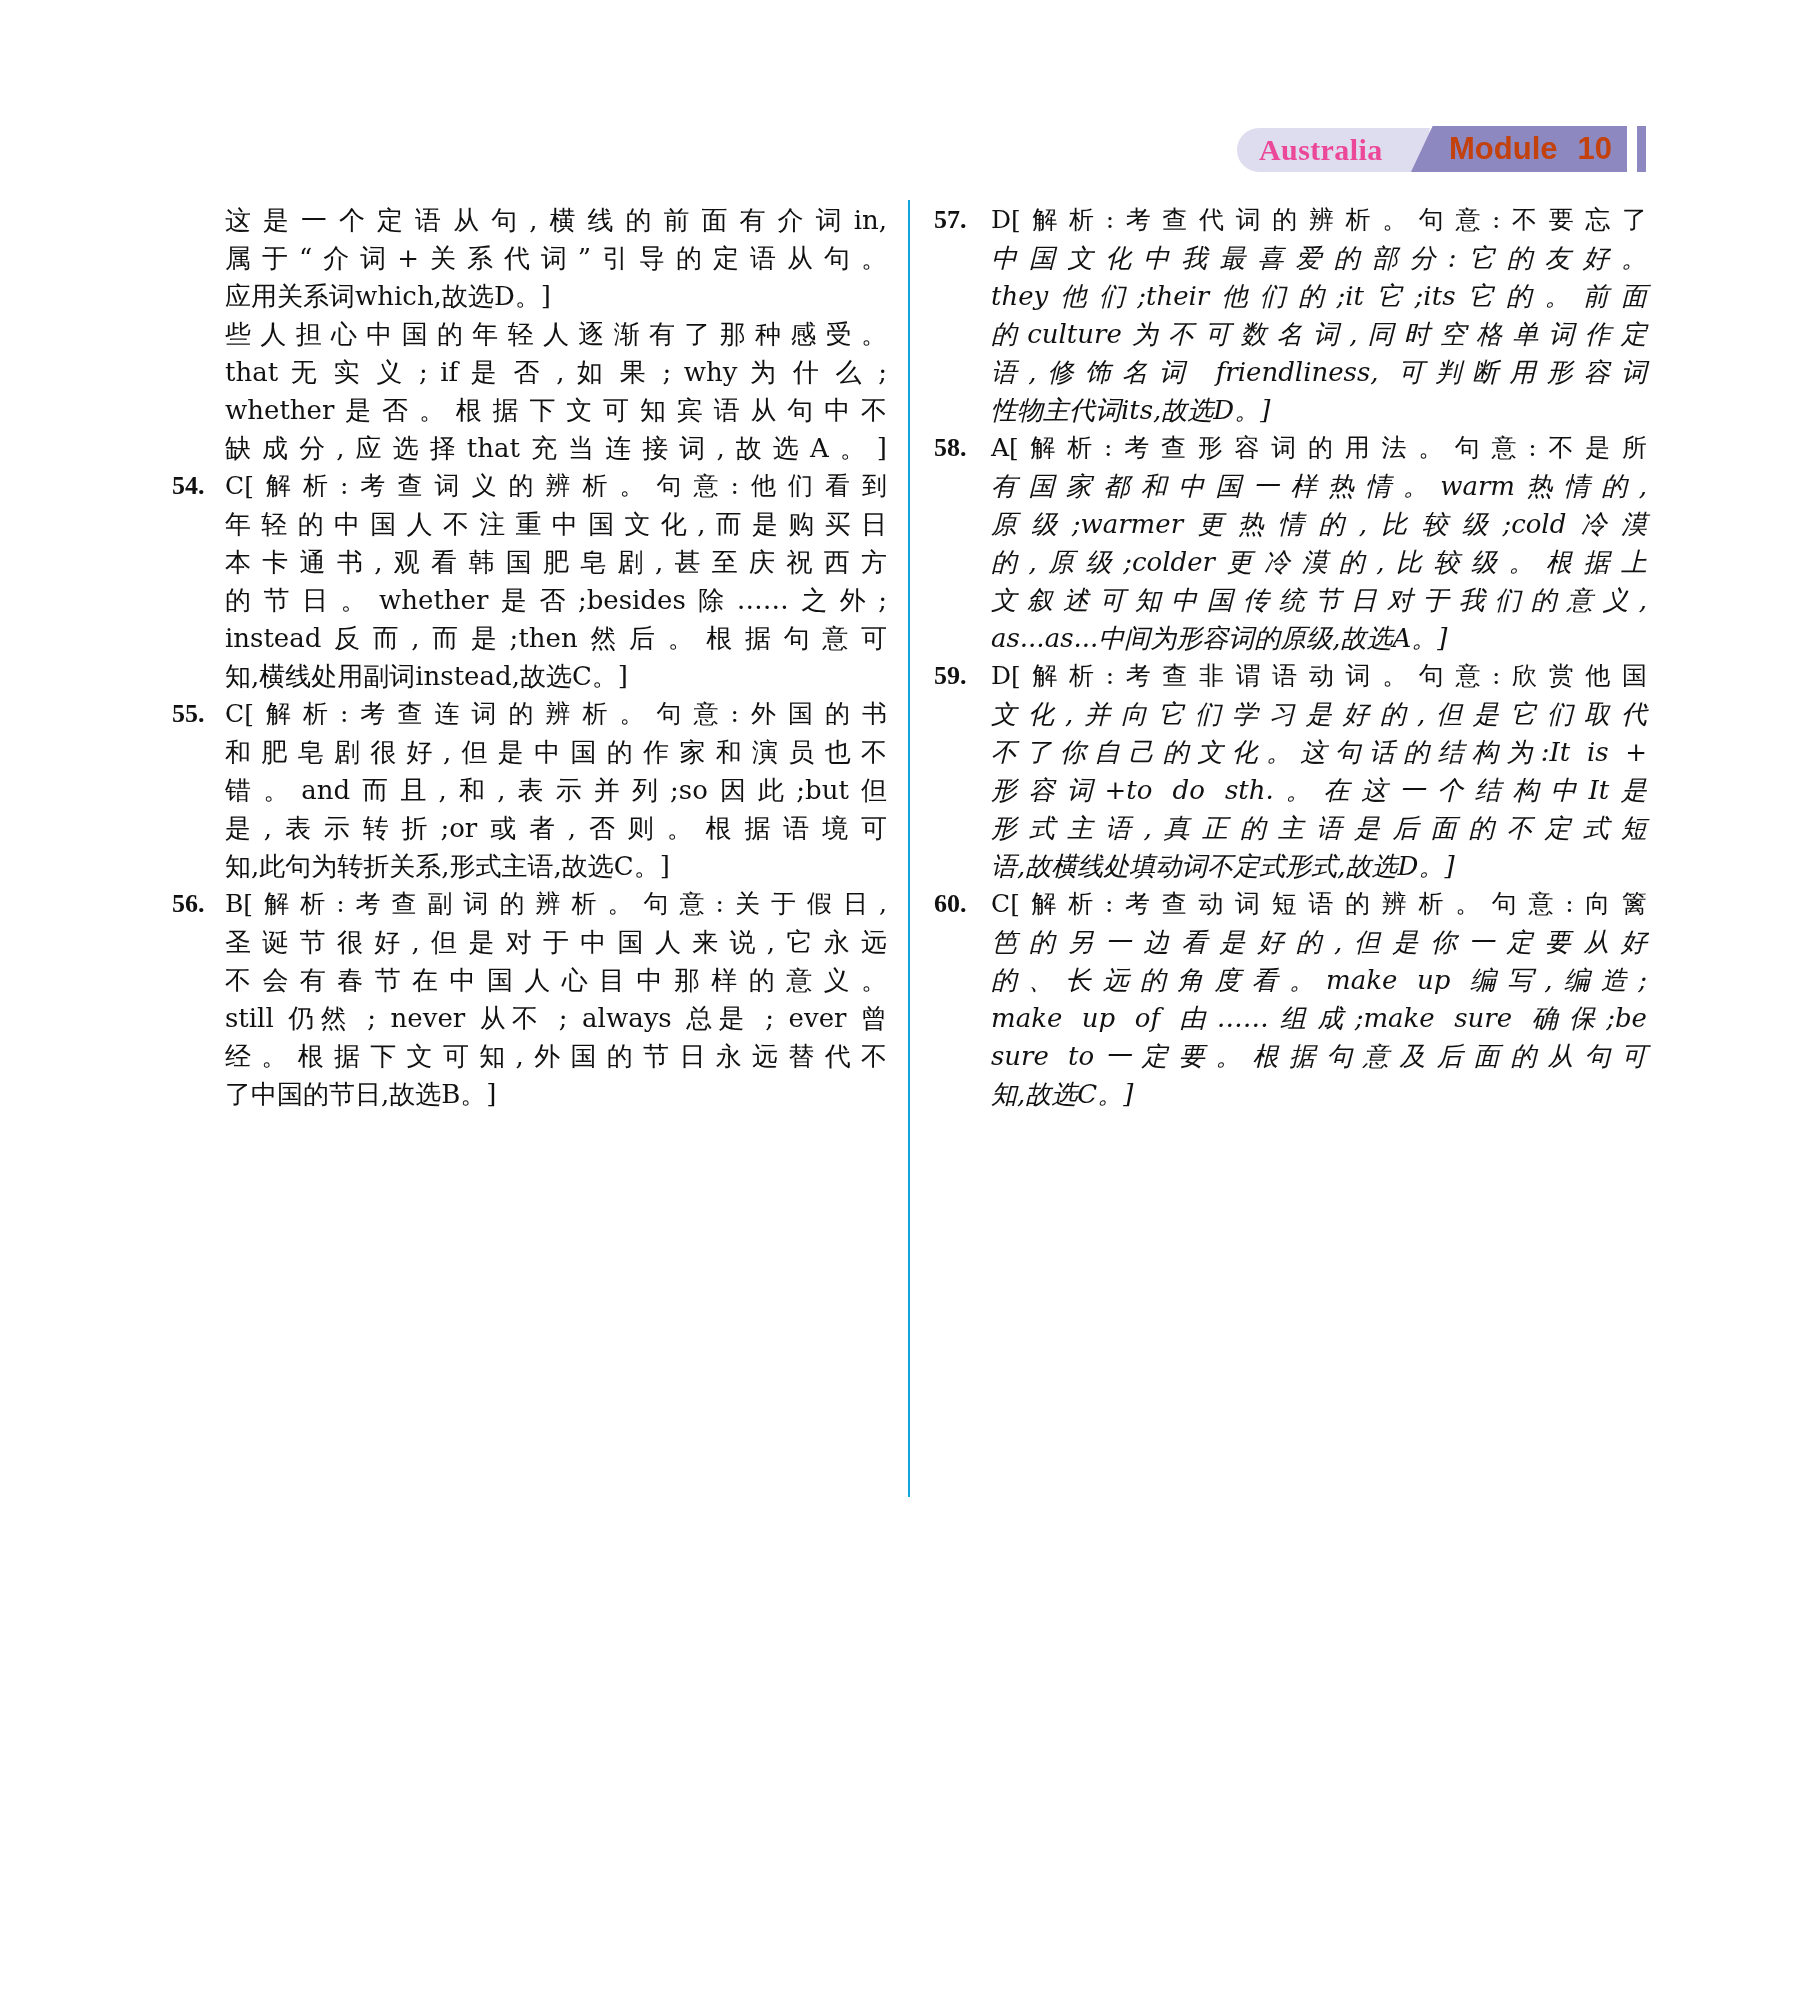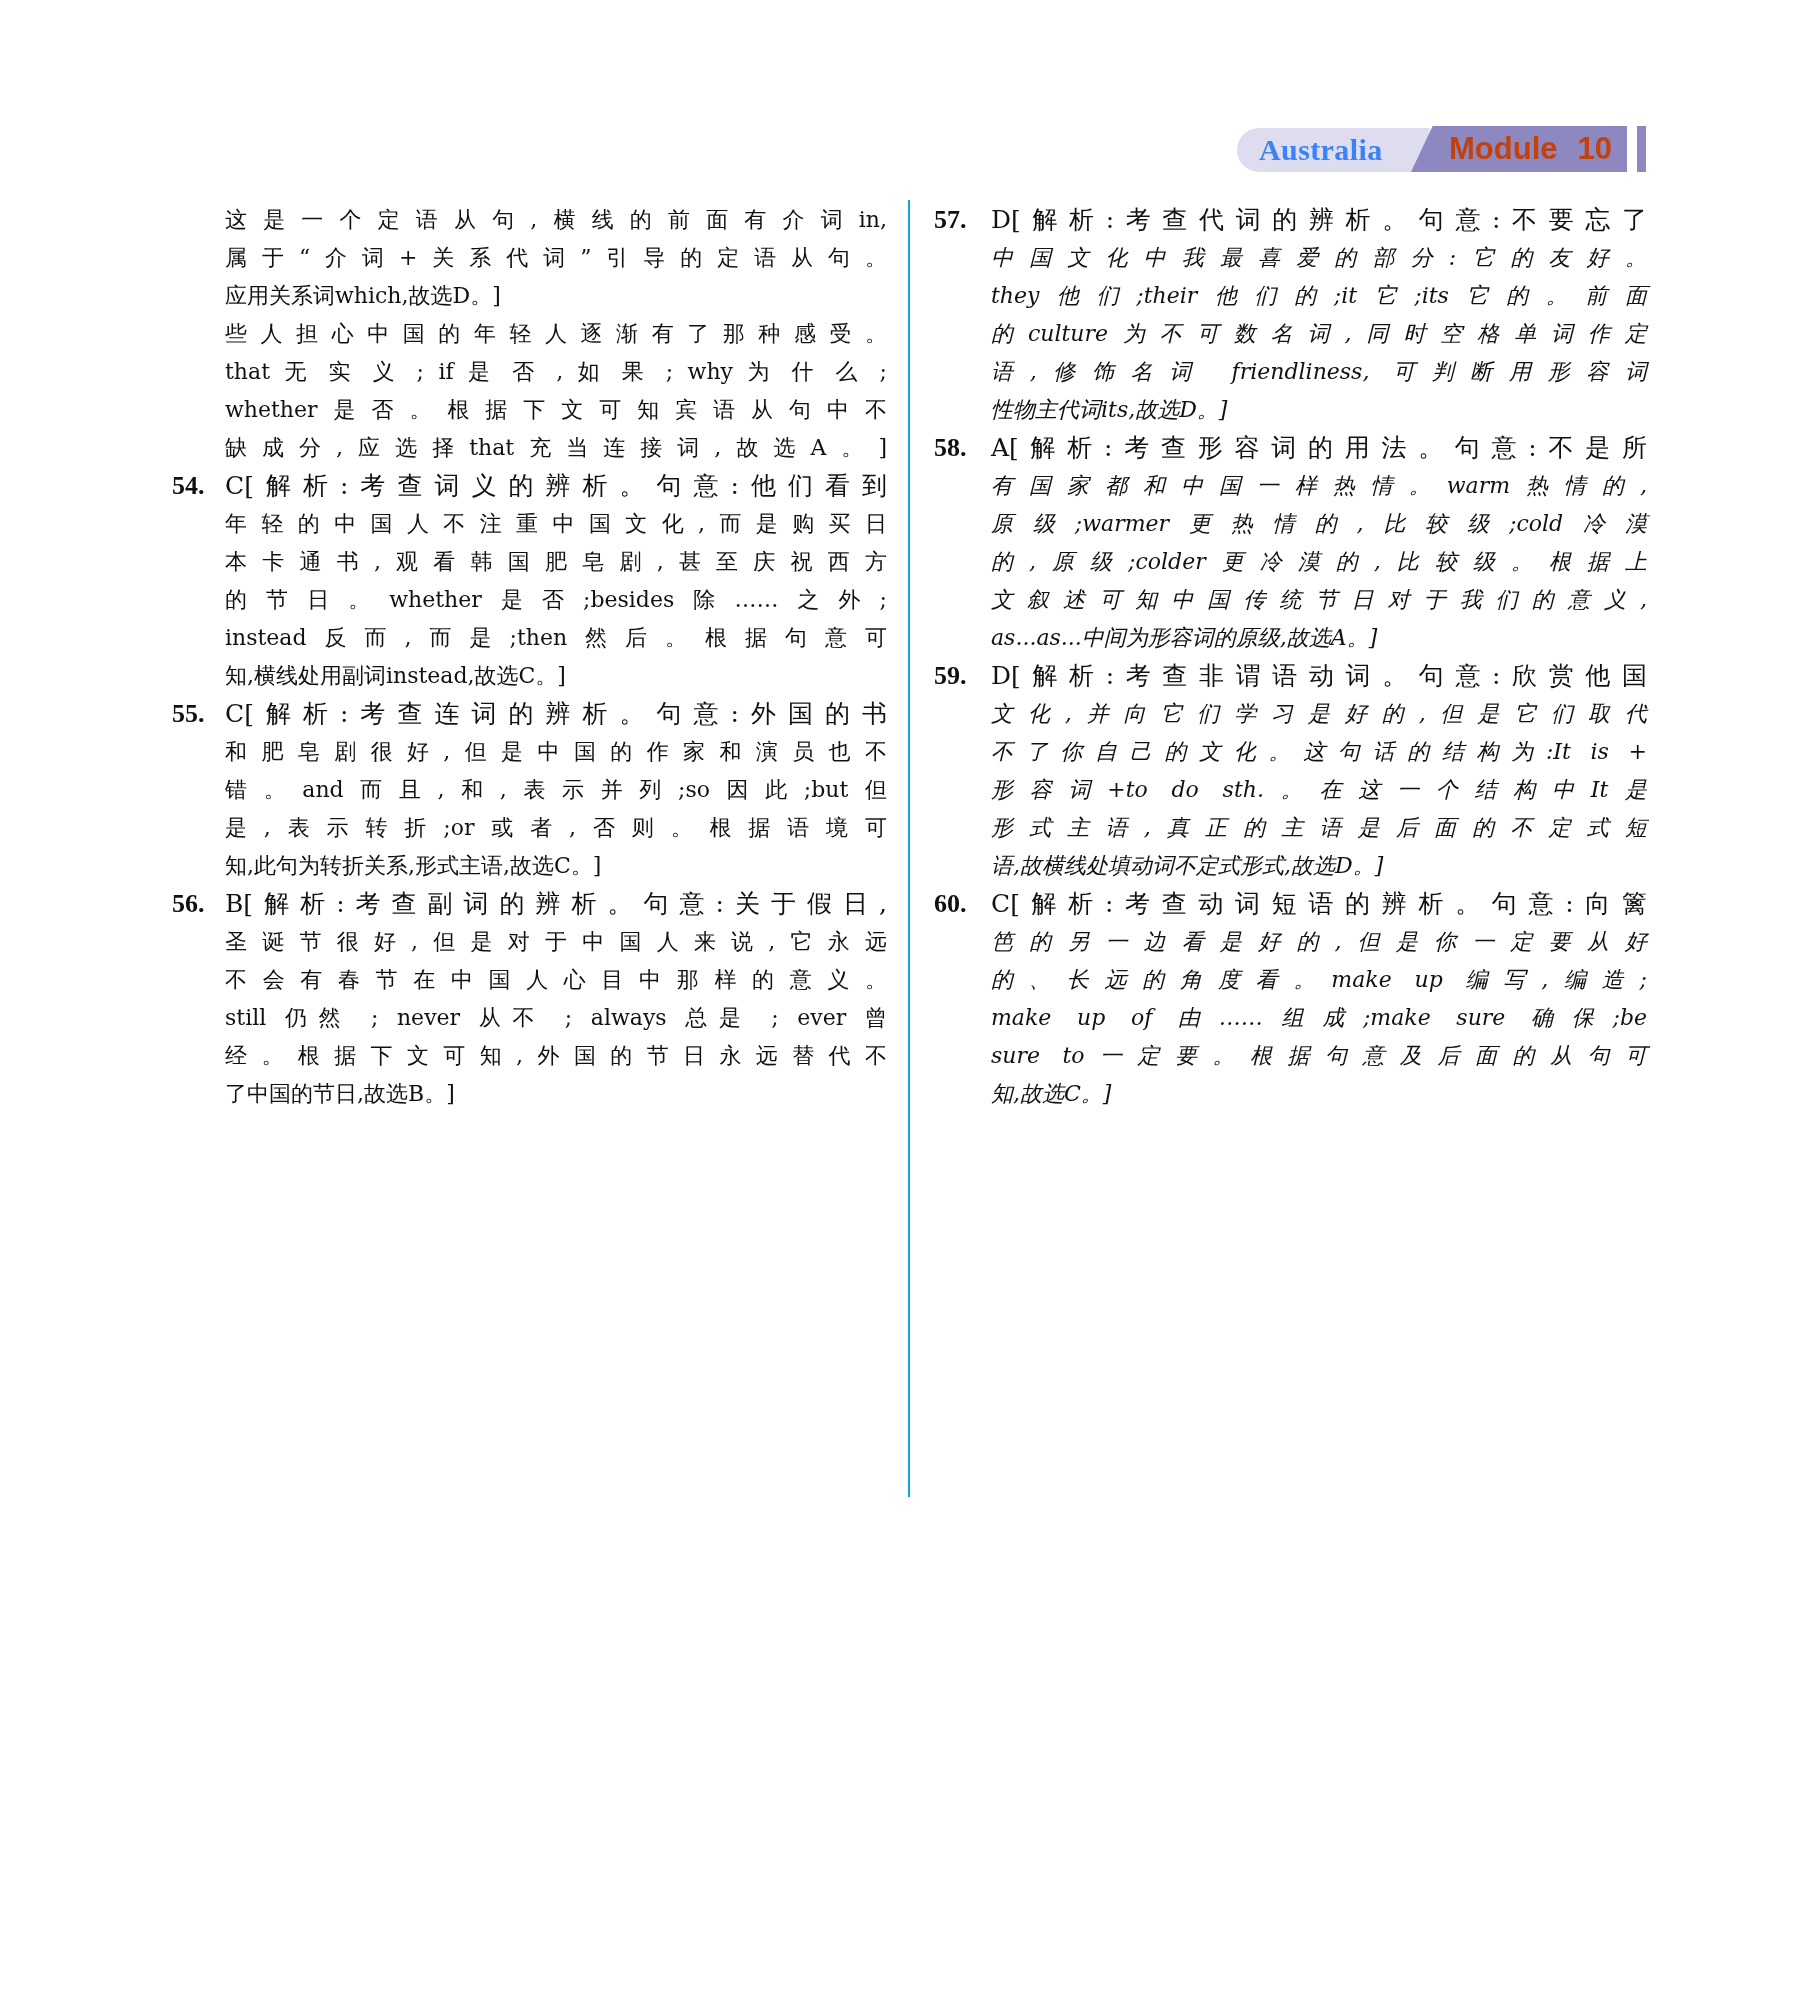--- a/index.html
+++ b/index.html
@@ -9,21 +9,21 @@
   }
   .header { position:absolute; left:0; top:0; width:1818px; height:185px; }
   .unit-pill {
     position:absolute; left:1237px; top:128px; width:193px; height:44px;
     background:#dedcef; border-radius:22px 0 0 22px;
     clip-path: polygon(0 0, 100% 0, 96% 100%, 0 100%);
   }
   .unit-label {
     position:absolute; left:1259px; top:128px; height:44px; line-height:44px;
     font-family:"Liberation Serif","DejaVu Serif",serif; font-weight:bold; font-size:30px;
-    color:#3b82f6; letter-spacing:0.4px;
+    color:#ec4899; letter-spacing:0.4px;
   }
   .module-box {
     position:absolute; left:1411px; top:126px; width:216px; height:46px;
     background:#8e88c0;
     clip-path: polygon(10% 0, 100% 0, 100% 100%, 0 100%);
   }
   .module-label {
     position:absolute; left:1449px; top:126px; height:46px; line-height:46px;
     font-family:"Liberation Sans","DejaVu Sans",sans-serif; font-weight:bold; font-size:31px;
     color:#c2410c; word-spacing:11.3px;
@@ -32,21 +32,21 @@
 
   .divider { position:absolute; left:908px; top:200px; width:2.4px; height:1297px; background:#12a6de; }
 
   .col { position:absolute; top:201px; }
   .col-left { left:172px; width:715px; }
   .col-right { left:934px; width:713px; }
 
   .para { position:relative; margin:0; }
   .line {
     display:block; white-space:nowrap; height:38px; line-height:38px;
-    font-size:22px; text-align:justify; text-align-last:justify;
+    font-size:26px; text-align:justify; text-align-last:justify;
   }
   .indent { padding-left:53px; }
   .col-right .indent { padding-left:57px;font-style:italic; }
   .last-line { text-align-last:left; }
   .qnum { font-weight:bold; font-family:"Liberation Serif","DejaVu Serif",serif; font-size:26px; }
   .qhead { display:flex; white-space:nowrap; height:38px; line-height:38px; font-size:25px;align-items:flex-end; }
   .qhead .qnum { width:53px; flex:none; }
   .col-right .qhead .qnum { width:57px; }
   .qhead .qtext { flex:1; text-align:justify; text-align-last:justify; }
 </style>

